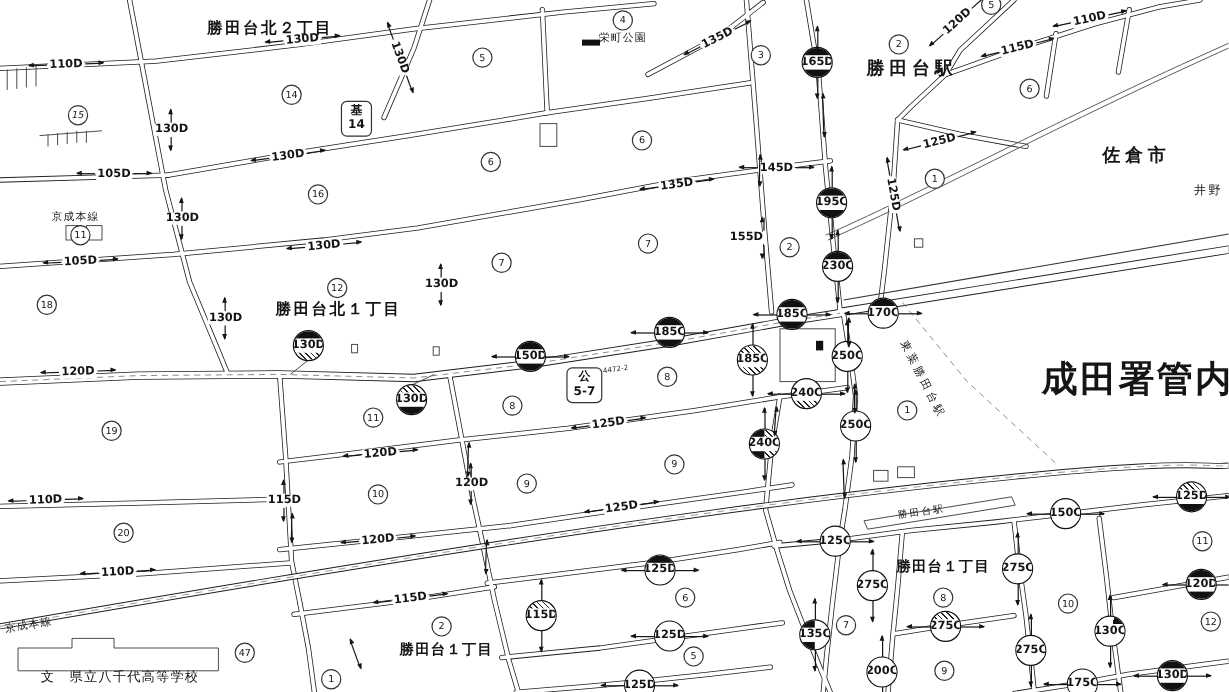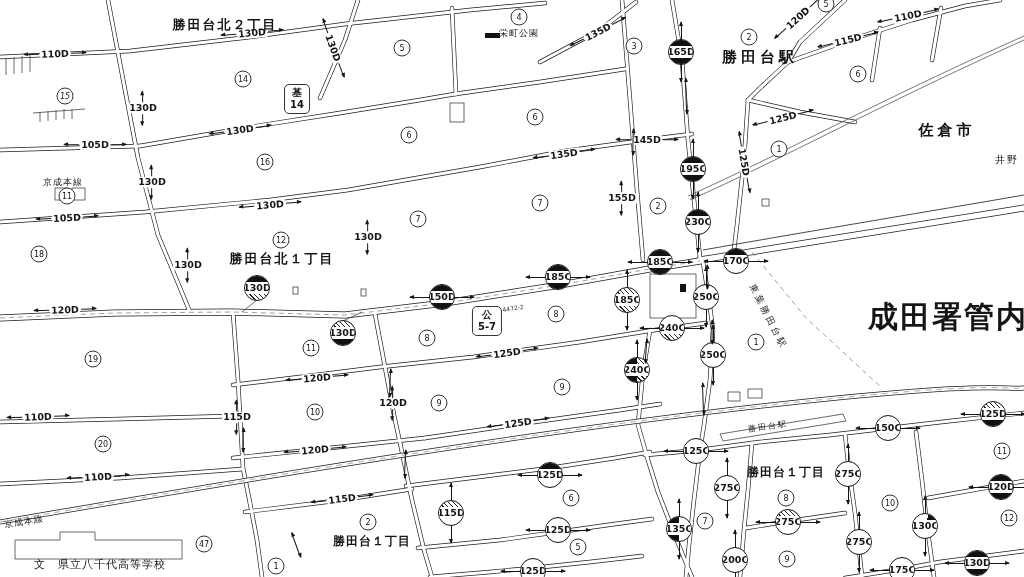--- a/index.html
+++ b/index.html
@@ -247,21 +247,21 @@
       <div class="vlab" style="left: 564px; top: 154px; --r: -8deg;">
         <div class="arr l"></div>
         <div class="txt">135D</div>
         <div class="arr r"></div>
       </div>
       <div class="vlab" style="left: 647px; top: 140px; --r: 0deg;">
         <div class="arr l"></div>
         <div class="txt">145D</div>
         <div class="arr r"></div>
       </div>
-      <div class="vlab v" style="left: 622px; top: 198px; --r: 0deg;">
+      <div class="vlab v" style="left: 622px; top: 198px; align-items: flex-end; --r: 0deg;">
         <div class="arr u"></div>
         <div class="txt">155D</div>
         <div class="arr d"></div>
       </div>
       <div class="vlab v" style="left: 368px; top: 237px; --r: 0deg;">
         <div class="arr u"></div>
         <div class="txt">130D</div>
         <div class="arr d"></div>
       </div>
       <div class="vlab" style="left: 507px; top: 353px; --r: -8deg;">

